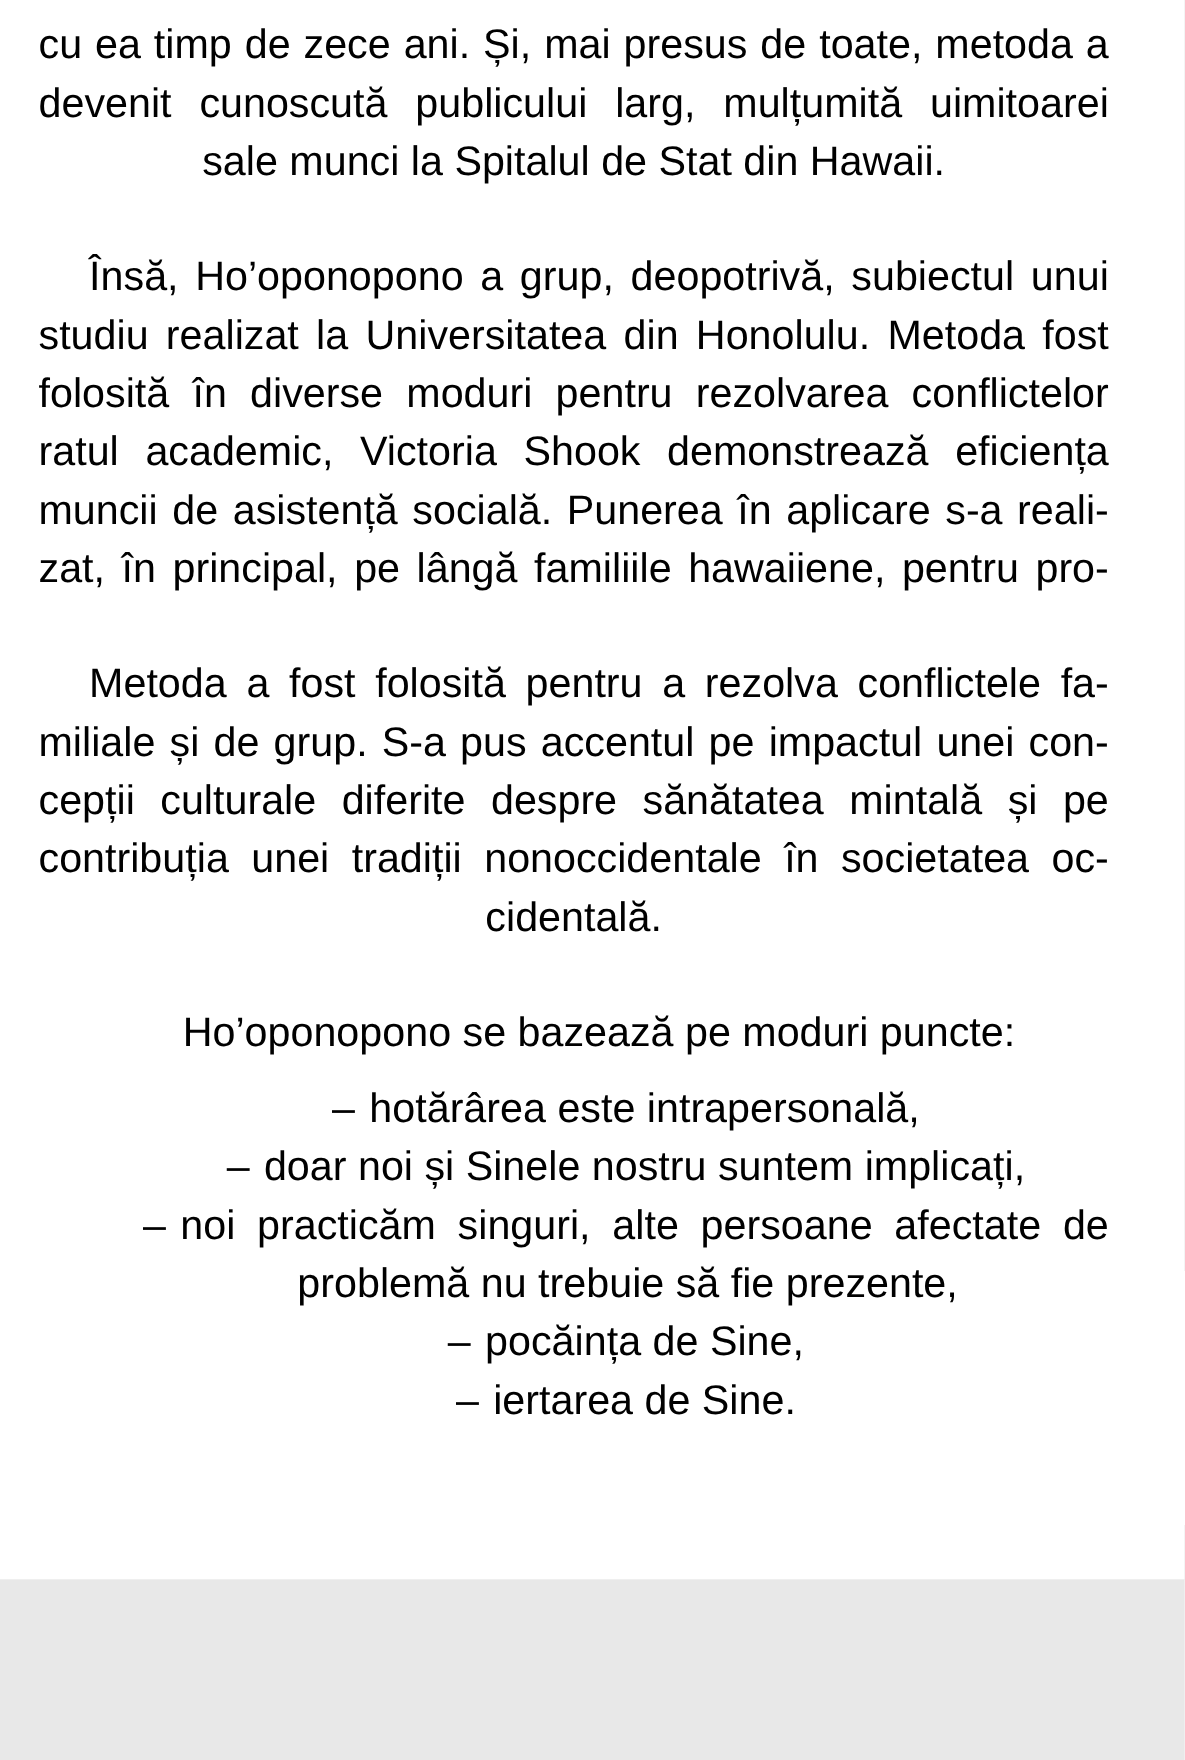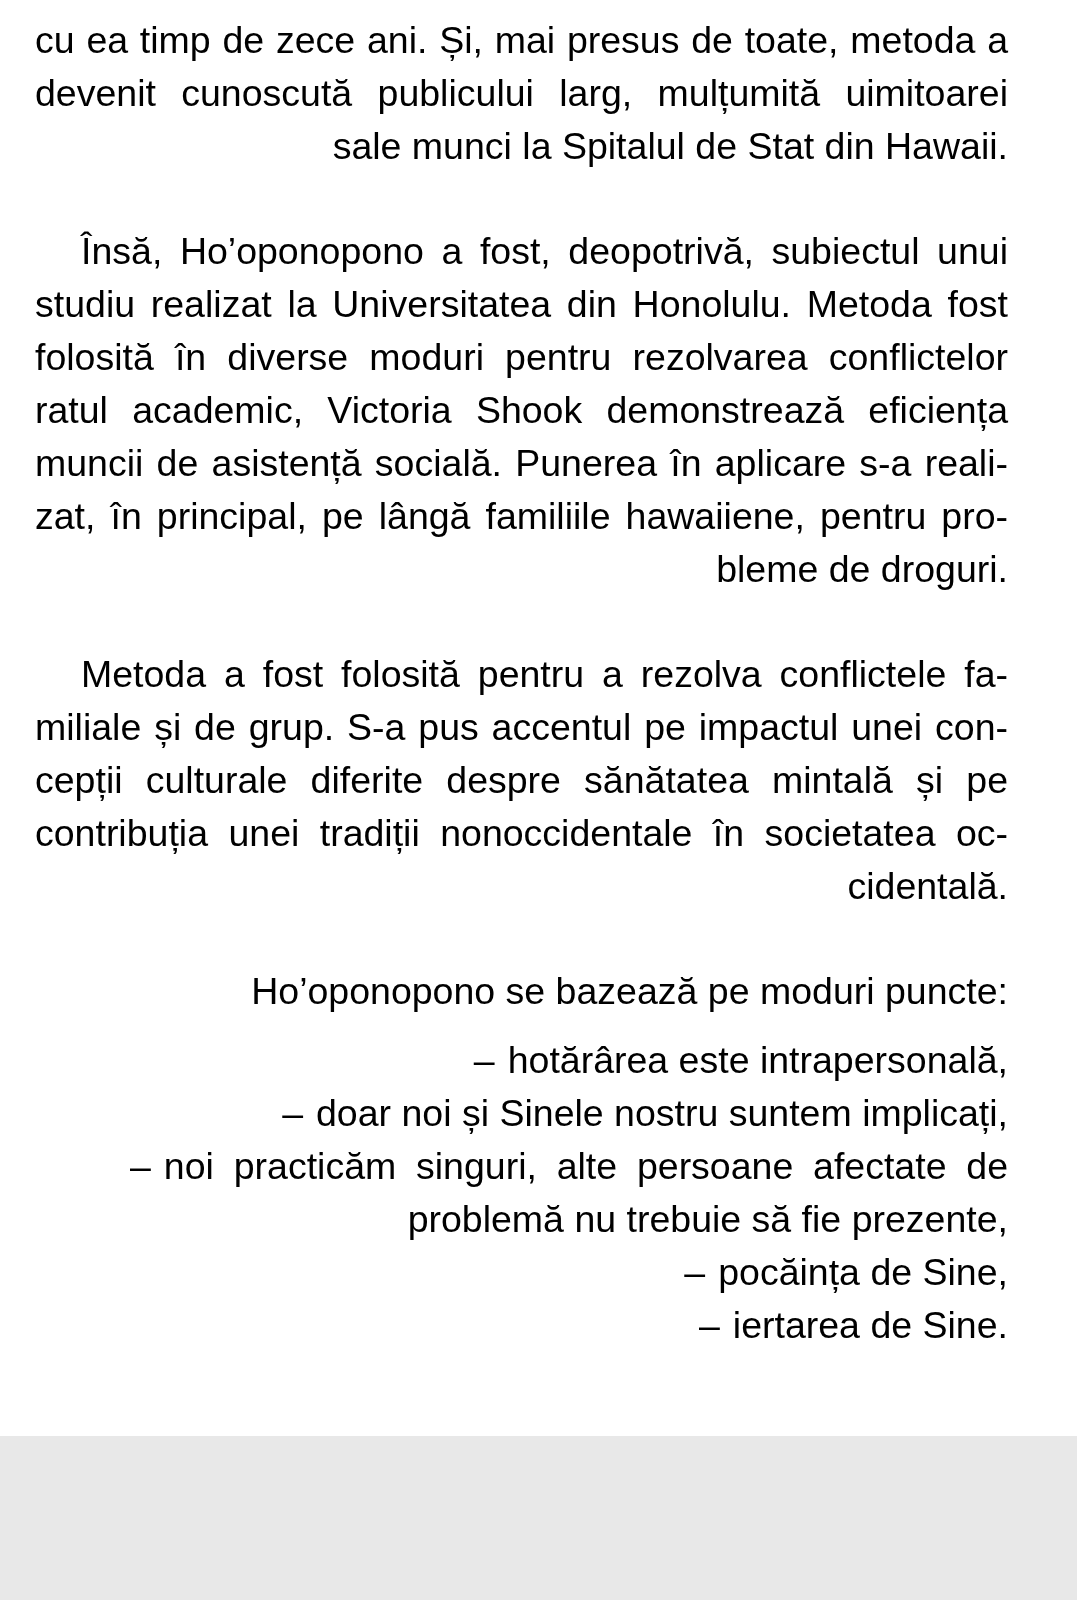--- a/index.html
+++ b/index.html
@@ -23,21 +23,21 @@
     line-height: 53px;
     white-space: normal;
   }
   
   .just {
     text-align: justify;
     text-align-last: justify;
     text-justify: inter-word;
   }
   
-  .end { text-align: right; }
+  .end { text-align: center; }
   
   .ind { text-indent: 46px; }
   .para { margin: 0; }
   .para:not(:first-child) { margin-top: 52px; }
   .list { margin: 0; }
   
   .li { padding-left: 95px; }
   .licont { padding-left: 98px; }
   .marker { margin-right: 13px; }
   .footer {
@@ -61,27 +61,26 @@
 
     <p class="para">
       </p>
       <div class="ln just">cu ea timp de zece ani. Și, mai presus de toate, metoda a</div>
       <div class="ln just">devenit cunoscută publicului larg, mulțumită uimitoarei</div>
       <div class="ln end">sale munci la Spitalul de Stat din Hawaii.</div>
     <p></p>
 
     <p class="para">
       </p>
-      <div class="ln just ind">Însă, Ho’oponopono a fost, deopotrivă, subiectul unui</div>
+      <div class="ln just ind">Însă, Ho’oponopono a grup, deopotrivă, subiectul unui</div>
       <div class="ln just">studiu realizat la Universitatea din Honolulu. Metoda fost</div>
       <div class="ln just">folosită în diverse moduri pentru rezolvarea conflictelor</div>
       <div class="ln just">ratul academic, Victoria Shook demonstrează eficiența</div>
       <div class="ln just">muncii de asistență socială. Punerea în aplicare s-a reali-</div>
       <div class="ln just">zat, în principal, pe lângă familiile hawaiiene, pentru pro-</div>
-      <div class="ln end">bleme de droguri.</div>
     <p></p>
 
     <p class="para">
       </p>
       <div class="ln just ind">Metoda a fost folosită pentru a rezolva conflictele fa-</div>
       <div class="ln just">miliale și de grup. S-a pus accentul pe impactul unei con-</div>
       <div class="ln just">cepții culturale diferite despre sănătatea mintală și pe</div>
       <div class="ln just">contribuția unei tradiții nonoccidentale în societatea oc-</div>
       <div class="ln end">cidentală.</div>
     <p></p>

